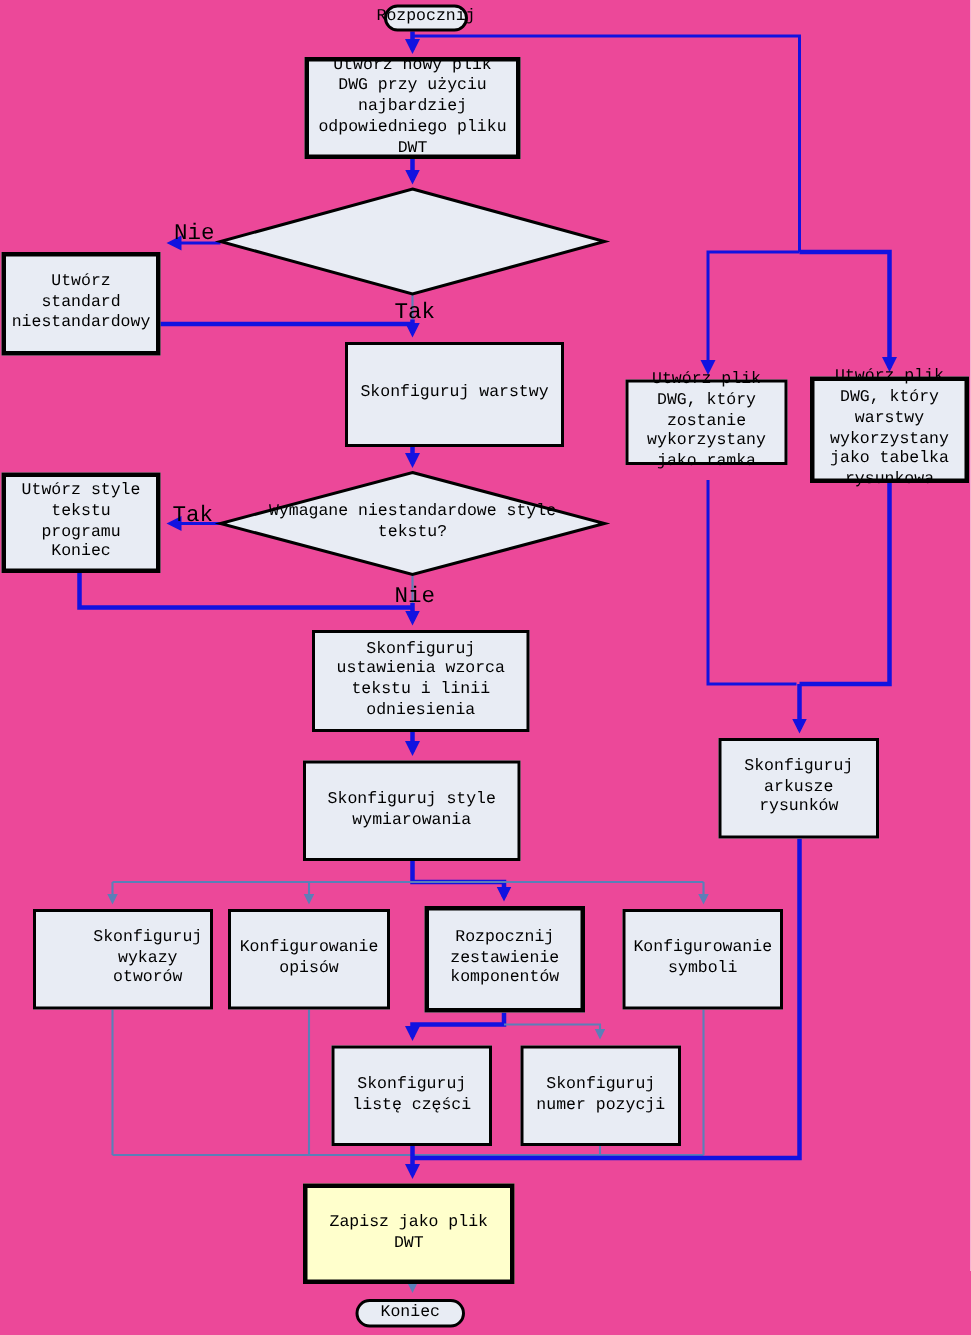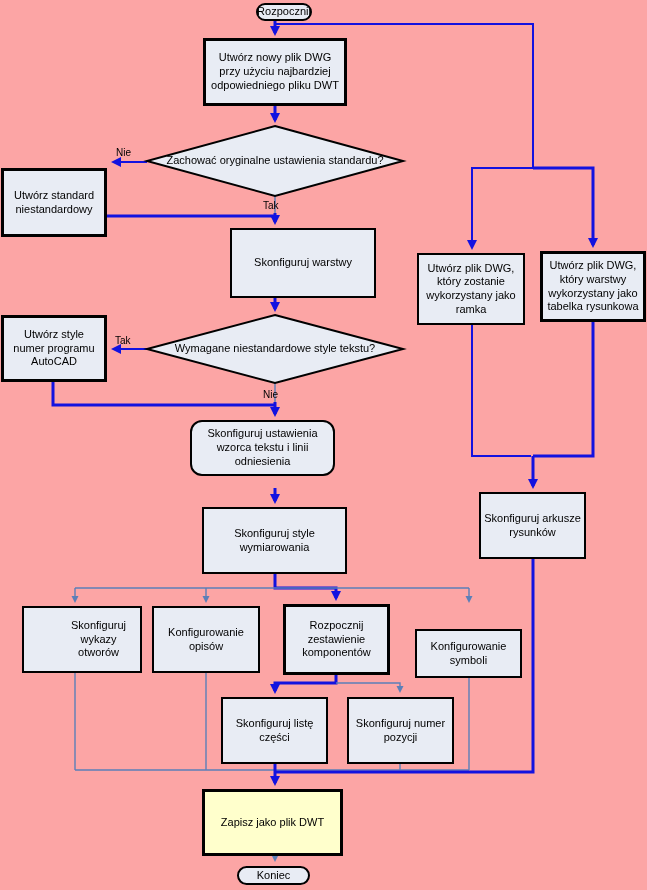--- a/index.html
+++ b/index.html
@@ -1,18 +1,18 @@
 <!DOCTYPE html>
 <html style="--main: #1212e0; --soft: #5b7fb8; --node-fill: #e8ecf4; --save-fill: #ffffcc; --border: #000000;"><head>
 <meta charset="utf-8">
 <style>
   html,body{margin:0;padding:0;background:#fff;}
   .canvas{
-    position:relative;width:647px;height:890px;background:#fca5a5;
-    font-family:Liberation Sans, sans-serif;color:#000;overflow:hidden;
+    position:relative;width:647px;height:890px;background:#ec4899;
+    font-family:Liberation Mono, monospace;color:#000;overflow:hidden;
   }
   svg.connectors{position:absolute;left:0;top:0;z-index:1;}
   .ln-main3{stroke:var(--main);stroke-width:3;fill:none;}
   .ln-main2{stroke:var(--main);stroke-width:2;fill:none;}
   .ln-soft{stroke:var(--soft);stroke-width:1.4;fill:none;}
   .mh-main{fill:var(--main);stroke:none;}
   .mh-soft{fill:var(--soft);stroke:none;}
   .diamond{fill:var(--node-fill);stroke:var(--border);stroke-width:2;}
   .node{
     position:absolute;z-index:2;box-sizing:border-box;
@@ -20,21 +20,21 @@
     background:var(--node-fill);border:2px solid var(--border);
     font-size:11px;line-height:1.25;padding:2px 3px;
   }
   .thick{border-width:3px;}
   .pill{border-radius:10px;padding:1px 2px;white-space:nowrap;}
   .save{background:var(--save-fill);}
   .dtext{
     position:absolute;z-index:2;display:flex;align-items:center;justify-content:center;
     text-align:center;font-size:11px;line-height:1.25;background:transparent;border:none;
   }
-  .elabel{position:absolute;z-index:3;font-size:10px;line-height:1;}
+  .elabel{position:absolute;z-index:3;font-size:15px;line-height:1;}
 </style>
 </head>
 <body>
 
 <div class="canvas">
 
   <svg class="connectors" width="647" height="890">
     <defs>
       <marker id="ah-main" markerUnits="userSpaceOnUse" markerWidth="14" markerHeight="14" refX="7" refY="5" orient="auto">
         <path class="mh-main" d="M0,0 L10,5 L0,10 Z"></path>
@@ -85,41 +85,40 @@
 
     <polygon class="diamond" points="275,126 403,161 275,196 147,161"></polygon>
     <polygon class="diamond" points="275,315 403,349 275,383 147,349"></polygon>
   </svg>
 
   <div class="node pill" style="left:256px;top:3px;width:56px;height:18px;">Rozpocznij</div>
   <div class="node pill" style="left:237px;top:866px;width:73px;height:19px;">Koniec</div>
 
   <div class="node thick" style="left:203px;top:38px;width:144px;height:68px;">Utwórz nowy plik DWG przy użyciu najbardziej odpowiedniego pliku DWT</div>
   <div class="node" style="left:202px;top:228px;width:146px;height:70px;margin-left:28px;">Skonfiguruj warstwy</div>
-  <div class="node" style="left:190px;top:420px;width:145px;height:56px;border-radius:12px;">Skonfiguruj ustawienia wzorca tekstu i linii odniesienia</div>
+  <div class="node" style="left:208px;top:420px;width:145px;height:68px;">Skonfiguruj ustawienia wzorca tekstu i linii odniesienia</div>
   <div class="node" style="left:202px;top:507px;width:145px;height:67px;">Skonfiguruj style wymiarowania</div>
 
   <div class="node thick" style="left:1px;top:126px;width:106px;height:69px;margin-top:42px;">Utwórz standard niestandardowy</div>
-  <div class="node thick" style="left:1px;top:315px;width:106px;height:67px;">Utwórz style numer programu AutoCAD</div>
+  <div class="node thick" style="left:1px;top:315px;width:106px;height:67px;">Utwórz style tekstu programu Koniec</div>
 
-  <div class="dtext" style="left:155px;top:140px;width:240px;height:42px;">Zachować oryginalne ustawienia standardu?</div>
   <div class="dtext" style="left:155px;top:328px;width:240px;height:42px;">Wymagane niestandardowe style tekstu?</div>
 
   <div class="elabel" style="left:116px;top:148px;">Nie</div>
   <div class="elabel" style="left:263px;top:201px;">Tak</div>
   <div class="elabel" style="left:115px;top:336px;">Tak</div>
   <div class="elabel" style="left:263px;top:390px;">Nie</div>
 
   <div class="node" style="left:22px;top:606px;width:120px;height:67px;padding-left:36px;">Skonfiguruj wykazy otworów</div>
   <div class="node" style="left:152px;top:606px;width:108px;height:67px;">Konfigurowanie opisów</div>
   <div class="node thick" style="left:283px;top:604px;width:107px;height:71px;">Rozpocznij zestawienie komponentów</div>
-  <div class="node" style="left:415px;top:606px;width:107px;height:49px;margin-top:23px;">Konfigurowanie symboli</div>
+  <div class="node" style="left:415px;top:606px;width:107px;height:67px;">Konfigurowanie symboli</div>
 
   <div class="node" style="left:221px;top:697px;width:107px;height:67px;">Skonfiguruj listę części</div>
   <div class="node" style="left:347px;top:697px;width:107px;height:67px;">Skonfiguruj numer pozycji</div>
 
-  <div class="node" style="left:417px;top:253px;width:108px;height:72px;">Utwórz plik DWG, który zostanie wykorzystany jako ramka</div>
+  <div class="node" style="left:417px;top:253px;width:108px;height:57px;">Utwórz plik DWG, który zostanie wykorzystany jako ramka</div>
   <div class="node thick" style="left:540px;top:251px;width:106px;height:71px;">Utwórz plik DWG, który warstwy wykorzystany jako tabelka rysunkowa</div>
   <div class="node" style="left:479px;top:492px;width:107px;height:67px;">Skonfiguruj arkusze rysunków</div>
 
   <div class="node thick save" style="left:202px;top:789px;width:141px;height:67px;">Zapisz jako plik DWT</div>
 
 </div>
 
 </body></html>

